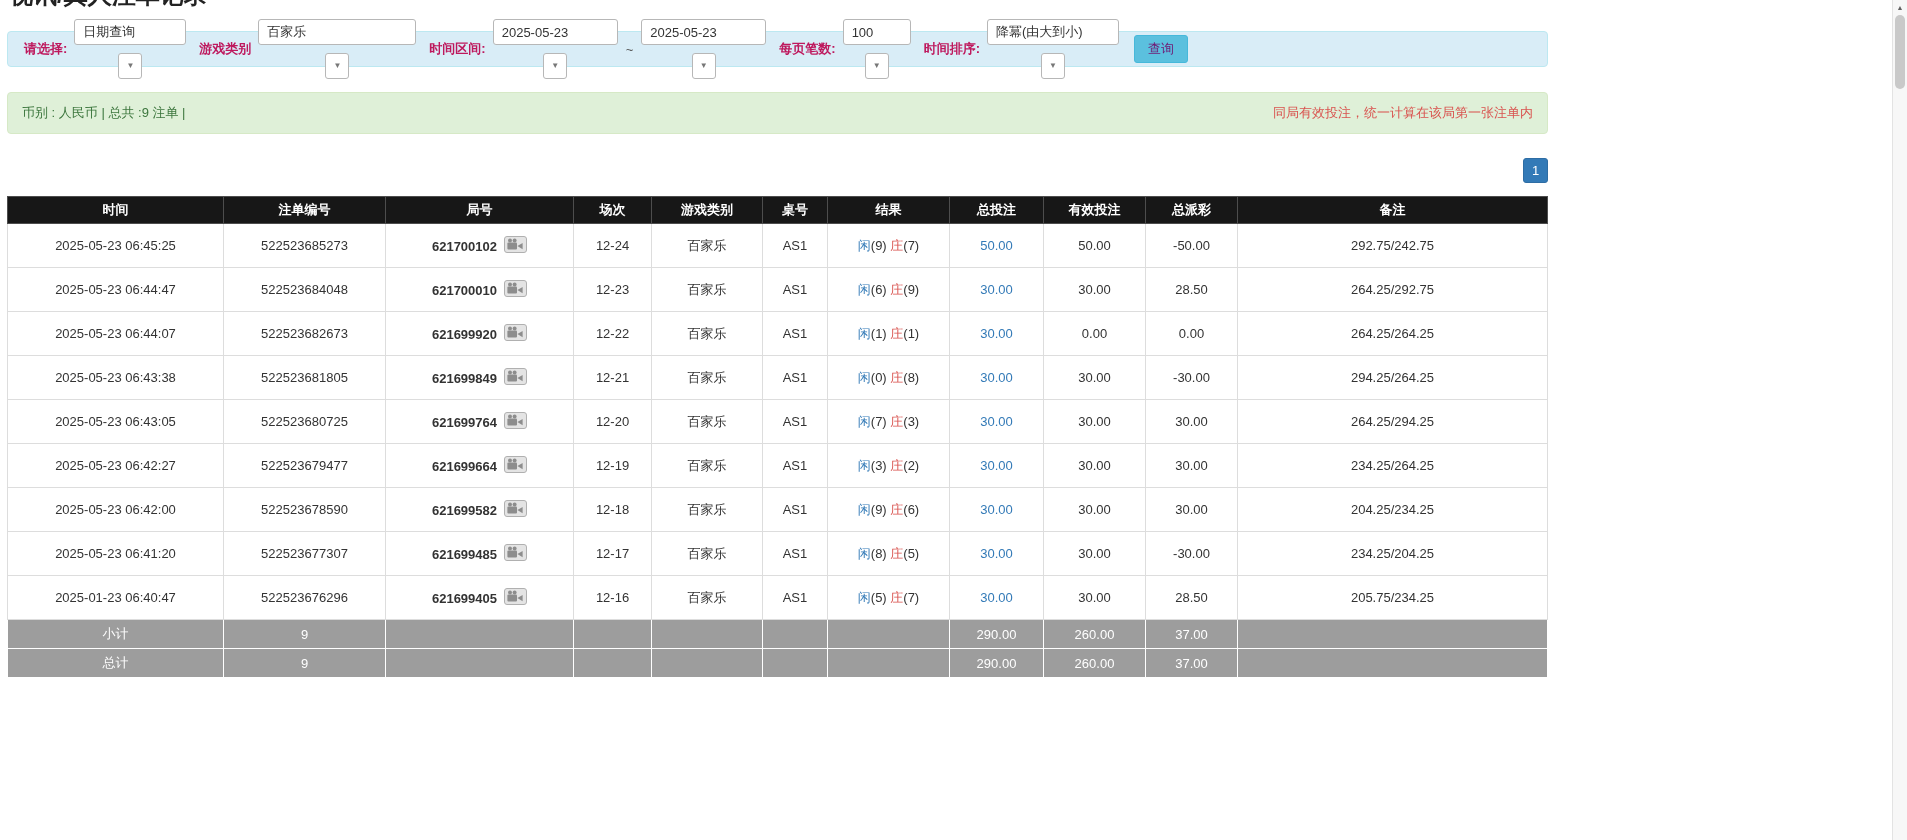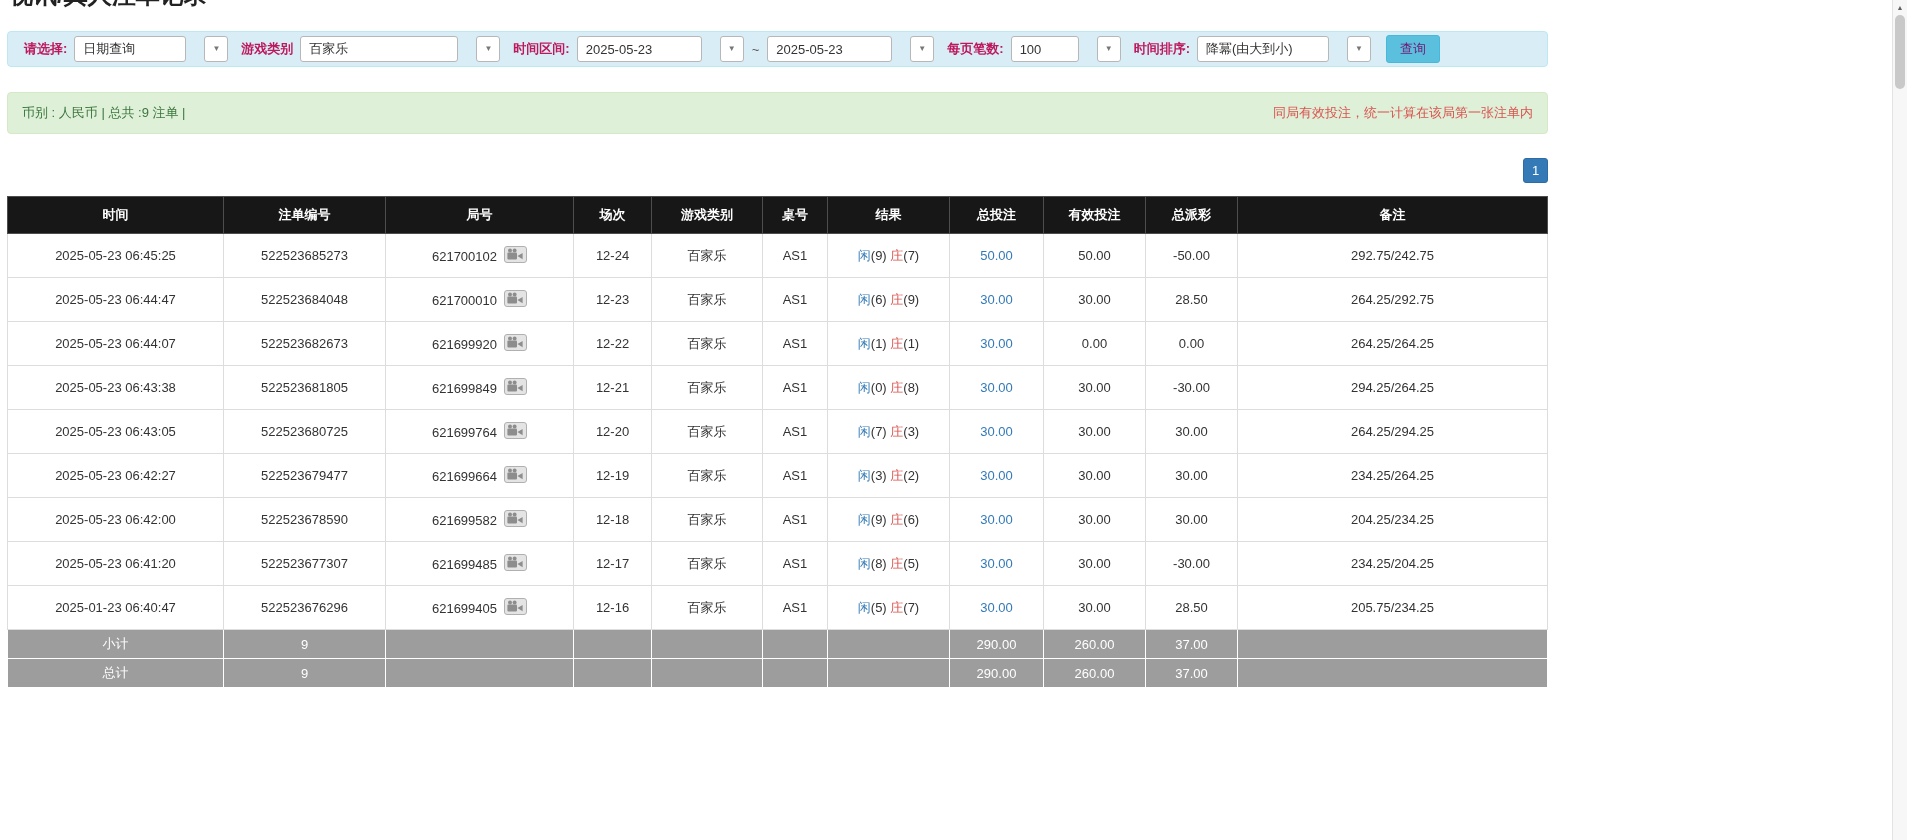--- a/index.html
+++ b/index.html
@@ -14,21 +14,21 @@
   
   .title-clip { height:11px; overflow:hidden; }
   .title-clip h1 { font-size:24px; font-weight:700; color:#222; margin:-21px 0 0 2px; line-height:32px; white-space:nowrap; }
 
   
   .filter-bar {
     margin-top:20px; background:#d9edf7; border:1px solid #bce8f1; border-radius:4px;
     padding:4px 8px; display:flex; align-items:center; gap:5px; height:36px;
   }
   .filter-label { color:#be185d; font-weight:700; margin:0 2px 0 8px; white-space:nowrap; }
-  .combo { display:flex; align-items:center; gap:18px; }
+  .combo { display:flex; align-items:center; gap:8px;flex-direction:column; }
   .combo-input {
     background:#fff; border:1px solid #b7b7b7; border-radius:3px; height:26px;
     color:#333; padding:0 8px; display:flex; align-items:center; white-space:nowrap; overflow:hidden; cursor:default;
   }
   .combo-toggle {
     background:#fff; border:1px solid #b7b7b7; border-radius:3px; height:26px; width:24px;
     display:flex; align-items:center; justify-content:center; cursor:pointer;
   }
   .caret-icon { font-size:8px; color:#777; line-height:1; }
   .w-query { width:112px; } .w-game { width:158px; } .w-date { width:125px; }
@@ -51,37 +51,37 @@
   
   .pager-row { margin-top:24px; display:flex; justify-content:flex-end; }
   .page-btn {
     min-width:25px; height:25px; background:#337ab7; border:1px solid #2e6da4; color:#fff;
     border-radius:3px; display:flex; align-items:center; justify-content:center; cursor:pointer; padding:0 7px;
   }
 
   
   table.records { margin-top:13px; border-collapse:collapse; table-layout:fixed; width:1541px; font-size:13px; }
   .records th {
-    background:#171717; color:#fff; font-weight:700; height:37px; text-align:center;
+    background:#171717; color:#fff; font-weight:700; height:27px; text-align:center;
     border:1px solid #4d4d4d; padding:0 4px;
   }
   .records td {
     background:#fff; border:1px solid #ddd; height:44px; text-align:center; padding:0 4px;
     color:#333; overflow:hidden; white-space:nowrap;
   }
   .col-time{width:216px} .col-betid{width:162px} .col-round{width:188px} .col-session{width:78px}
   .col-game{width:111px} .col-table{width:65px} .col-result{width:122px} .col-totalbet{width:94px}
   .col-validbet{width:102px} .col-payout{width:92px} .col-note{width:auto}
 
   .bet-link { color:#337ab7; text-decoration:none; cursor:pointer; }
   .neg { color:#d9534f; }
   .res-player { color:#337ab7; }
   .res-banker { color:#d9534f; }
   .replay-btn { border:none; background:transparent; padding:0; margin-left:7px; vertical-align:middle; cursor:pointer; }
-  .round-num { vertical-align:middle; }
+  .round-num { vertical-align:middle;font-weight:bold; }
 
   tr.total-row td { background:#9d9d9d; color:#fff; border:1px solid #fff; height:29px; }
   tr.grand td { border-top:1px solid #0f172a; }
 
   
   .scrollbar { position:absolute; top:0; right:0; width:15px; height:840px; background:#f7f7f7; border-left:1px solid #e3e3e3; }
   .scroll-arrow { height:14px; display:flex; align-items:center; justify-content:center; color:#606060; font-size:7px; cursor:pointer; }
   .scroll-thumb { position:absolute; top:15px; left:2px; width:10px; height:74px; background:#c9c9c9; border-radius:6px; cursor:pointer; }
 </style>
 </head>

